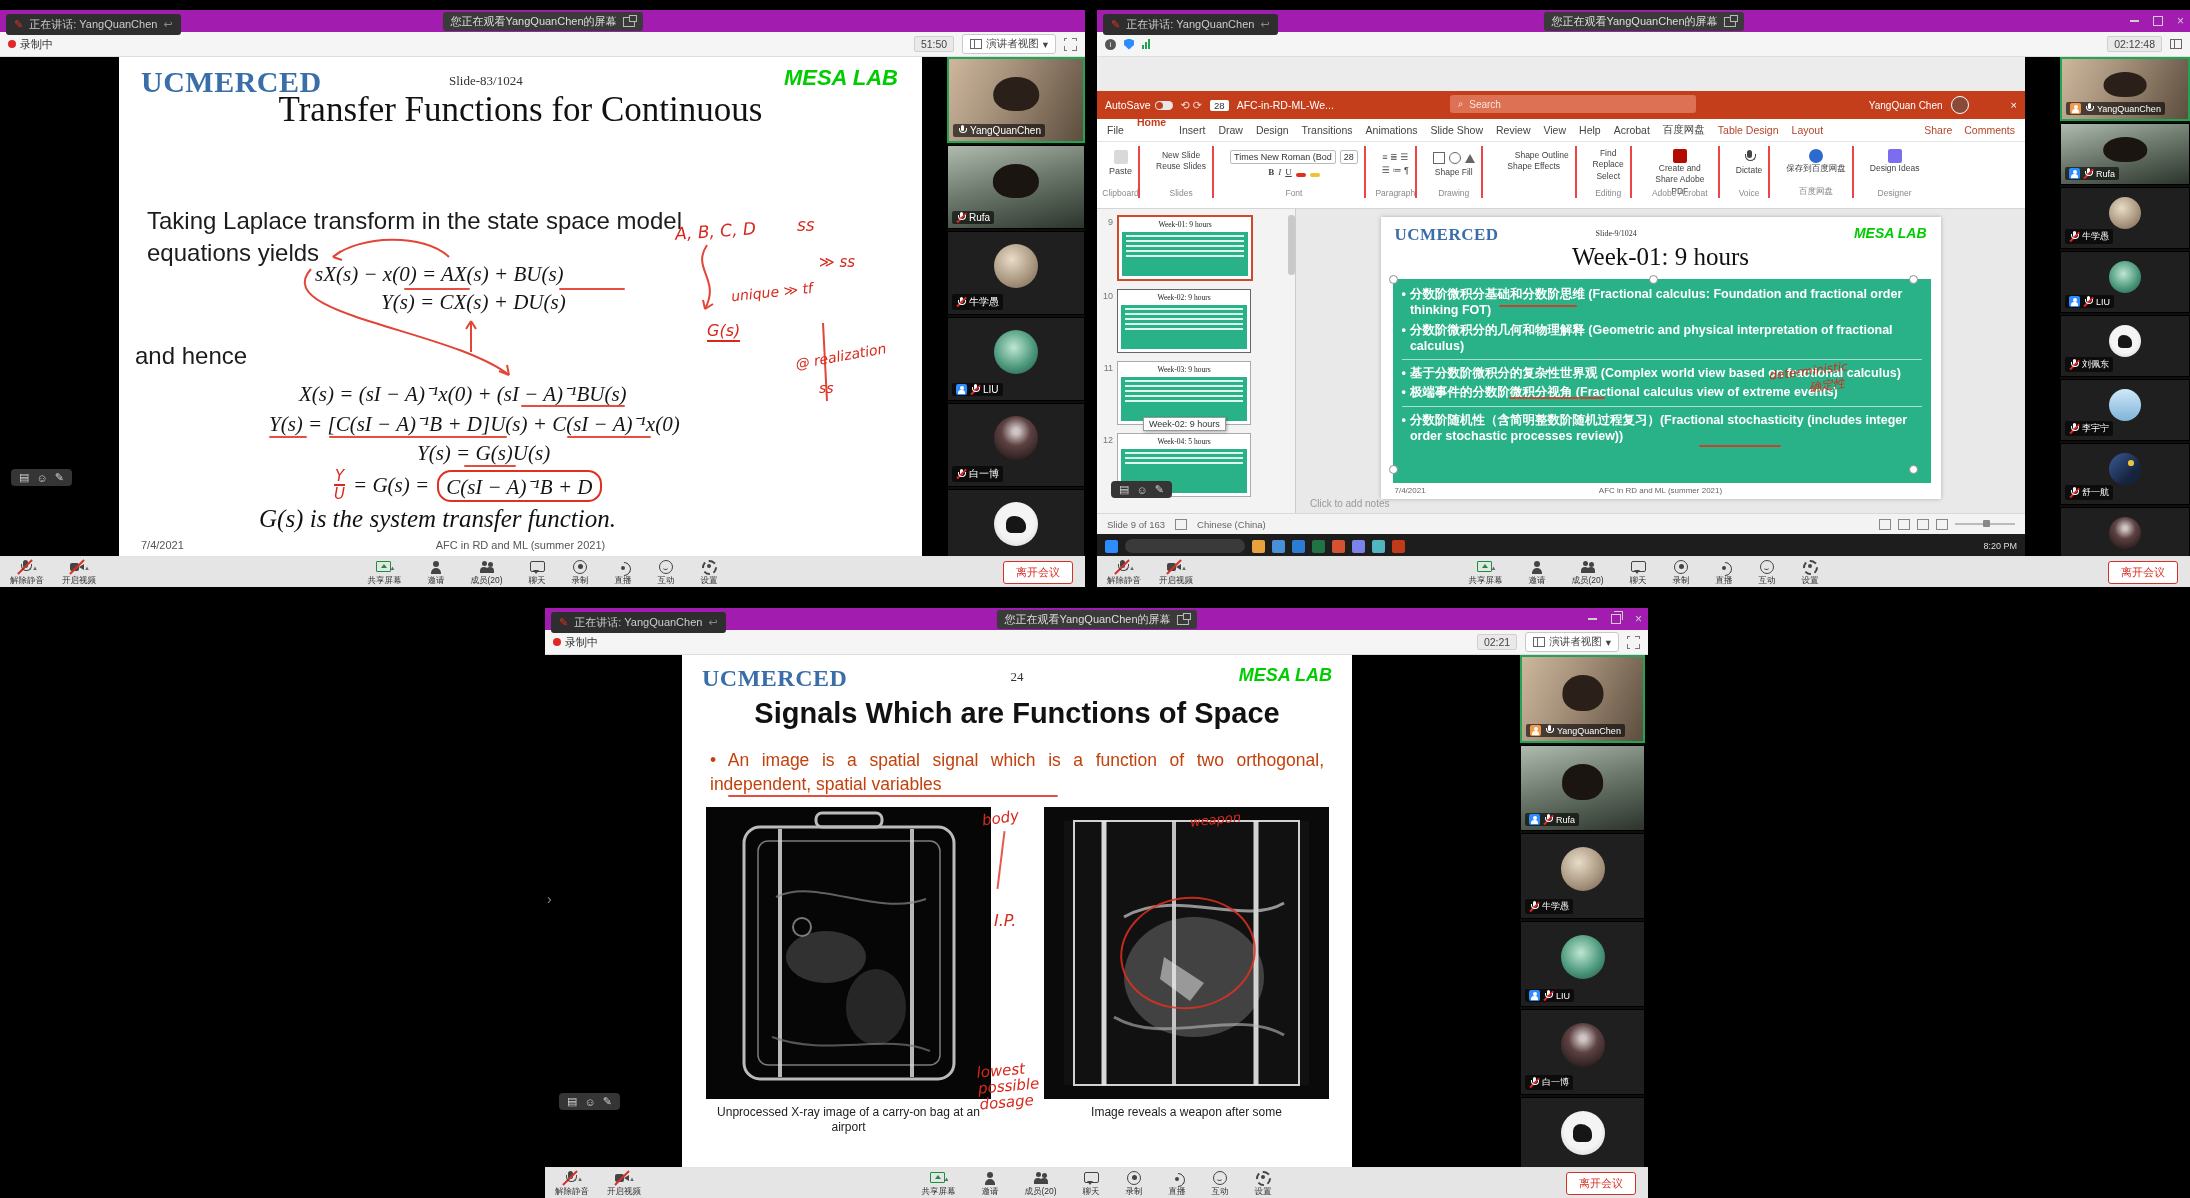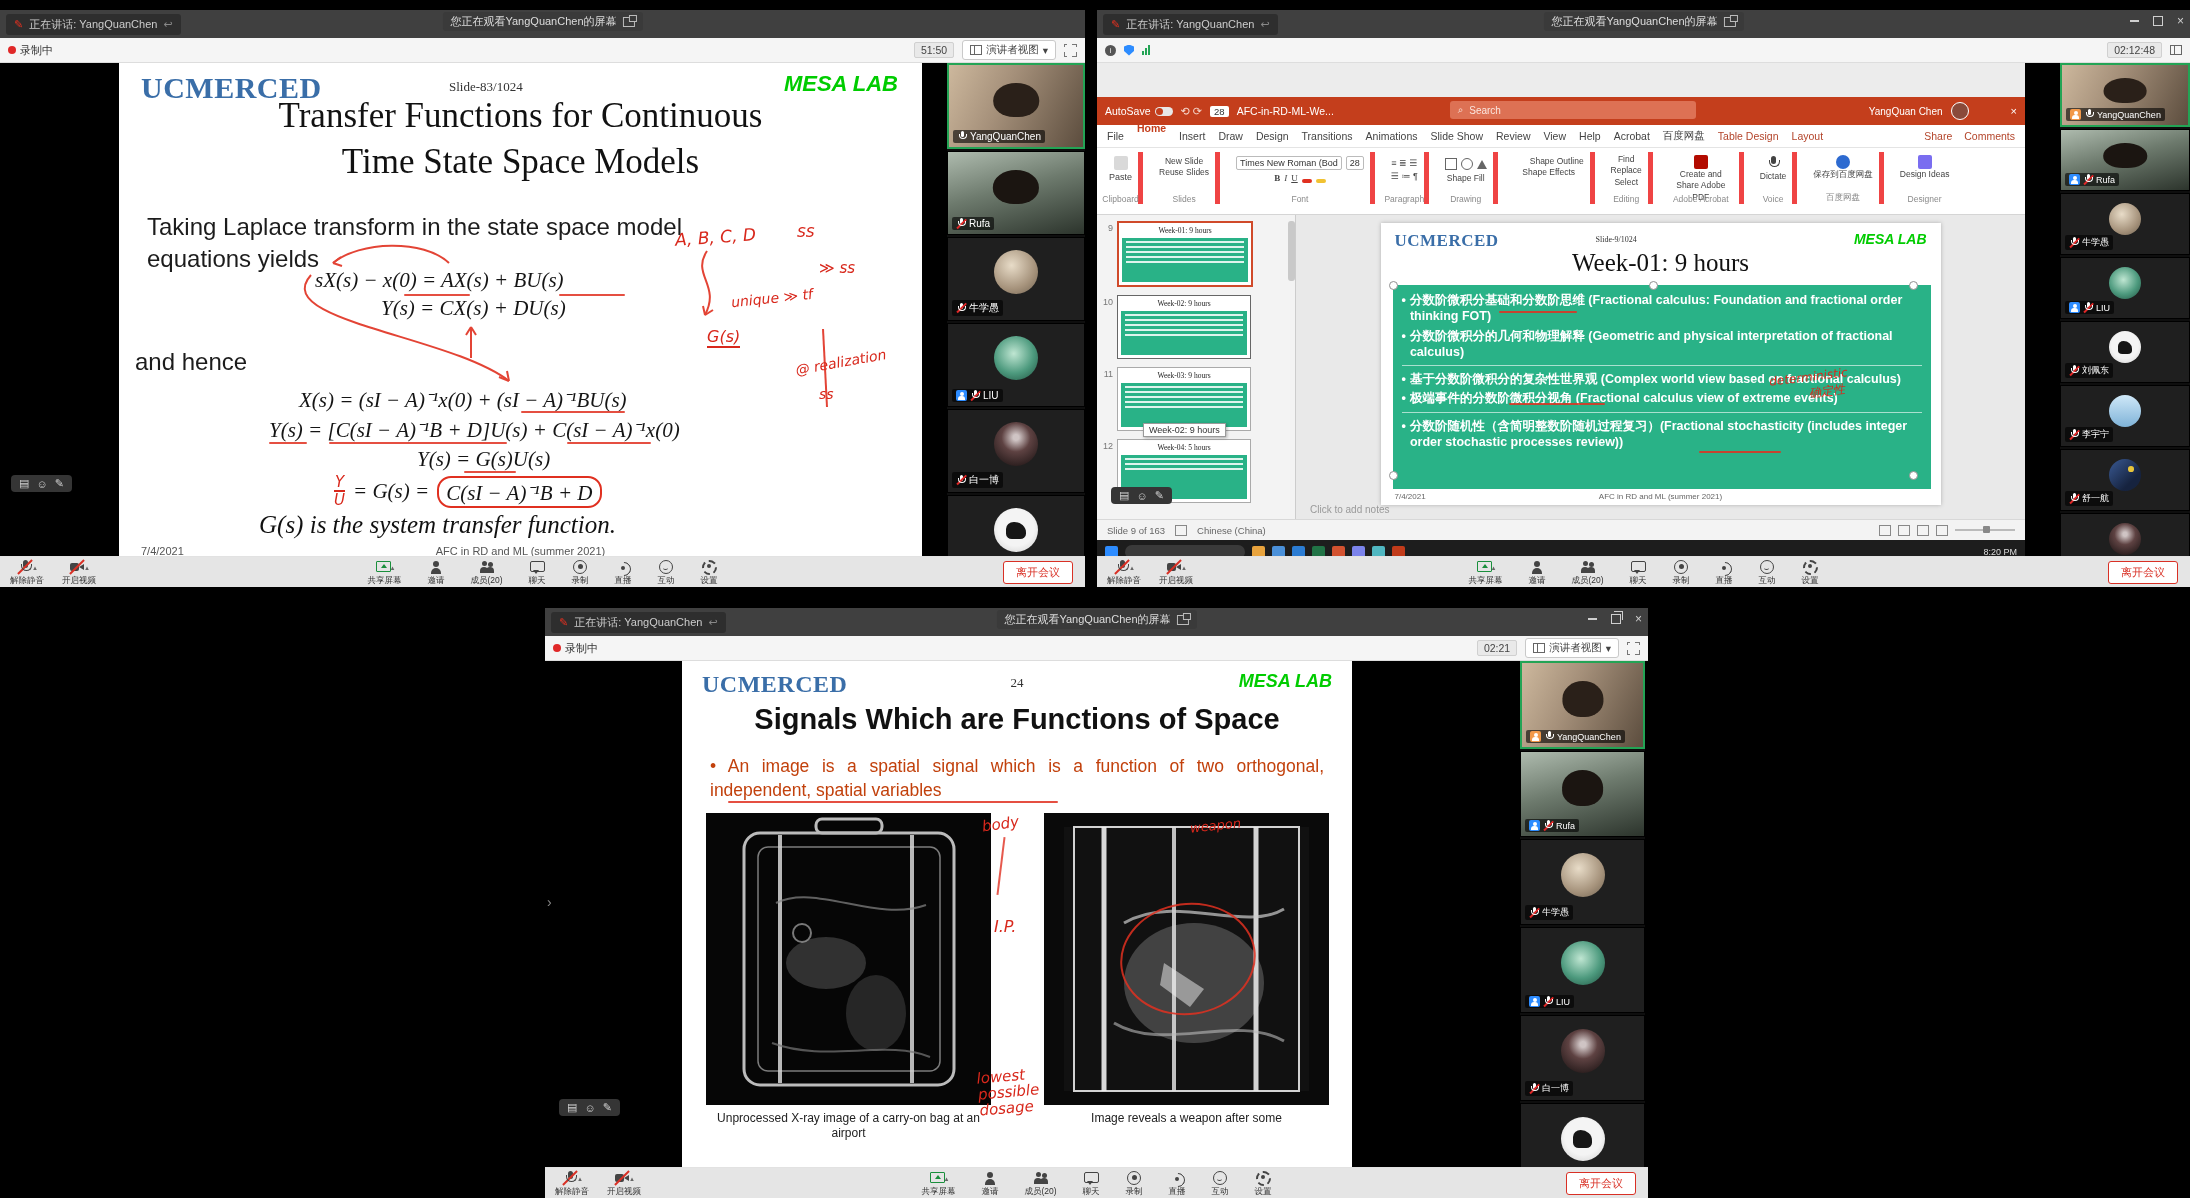--- a/index.html
+++ b/index.html
@@ -1,21 +1,21 @@
 <!DOCTYPE html>
 <html><head>
 <meta charset="utf-8">
 <style>
   html,body{margin:0;padding:0;background:#000;}
   #stage{position:relative;width:2190px;height:1198px;background:#000;overflow:hidden;
          font-family:"Liberation Sans", sans-serif;}
 
   
   .zwin{position:absolute;display:flex;flex-direction:column;background:#000;}
-  .ztitle{height:28px;background:#404040;position:relative;flex:0 0 auto;}
+  .ztitle{height:22px;background:#a21caf;position:relative;flex:0 0 auto;}
   .ztag-center{position:absolute;left:50%;top:2px;transform:translateX(-50%);
     background:#3a3a3a;color:#ddd;font-size:11px;padding:2px 8px;border-radius:3px;
     display:flex;align-items:center;gap:6px;white-space:nowrap;}
   .ztag-speak{position:absolute;left:6px;top:4px;z-index:30;background:#2e2e2e;color:#ccc;
     font-size:11px;padding:3px 8px;border-radius:3px;display:flex;align-items:center;gap:6px;white-space:nowrap;}
   .pen-glyph{color:#e03020;font-style:normal;}
   .wctl{position:absolute;right:6px;top:0;height:22px;display:flex;align-items:center;gap:14px;color:#cfcfcf;font-size:12px;}
   .wctl .bar{width:9px;height:1.5px;background:#cfcfcf;display:inline-block;}
   .wctl .sq{width:8px;height:8px;border:1.3px solid #cfcfcf;display:inline-block;}
   .wctl .restore{width:8px;height:8px;border:1.3px solid #cfcfcf;position:relative;display:inline-block;}
@@ -129,21 +129,21 @@
   .qat .box{background:#fff;color:#333;border-radius:2px;padding:0 4px;font-size:9.5px;}
   .ppt-search{position:absolute;left:38%;top:4px;width:230px;height:18px;background:#dd7154;border-radius:3px;
     color:#fbe6df;font-size:10px;display:flex;align-items:center;gap:6px;padding:0 8px;}
   .ppt-user{margin-left:auto;display:flex;align-items:center;gap:8px;font-size:10px;}
   .ppt-user .av{width:16px;height:16px;border-radius:50%;background:#8a4a3a;border:1px solid #fff;}
   .ppt-wctl{display:flex;gap:12px;align-items:center;margin-left:10px;color:#fff;font-size:11px;}
   .menubar{height:22px;background:#fff;display:flex;align-items:center;gap:13px;padding:0 10px;font-size:10.5px;color:#444;border-bottom:1px solid #e4e4e4;}
   .menubar .sel{color:#c43e1c;font-weight:bold;border-bottom:2.5px solid #c43e1c;padding-bottom:14px;}
   .menu-right{margin-left:auto;display:flex;gap:12px;color:#b3442a;}
   .ribbon{height:62px;background:#fff;border-bottom:1px solid #d5d5d5;position:relative;display:flex;align-items:flex-start;padding:4px 6px 0;gap:10px;font-size:9px;color:#444;}
-  .rgroup{display:flex;flex-direction:column;align-items:center;height:52px;position:relative;padding:0 6px;border-right:5px solid #ef4444;}
+  .rgroup{display:flex;flex-direction:column;align-items:center;height:52px;position:relative;padding:0 6px;border-right:2px solid #ef4444;}
   .rgroup .glabel{position:absolute;bottom:0;font-size:8.5px;color:#8a8a8a;white-space:nowrap;}
   .rrow{display:flex;gap:4px;align-items:center;}
   .fontbox{border:1px solid #bbb;border-radius:2px;padding:1px 3px;font-size:9px;color:#333;white-space:nowrap;}
   .chip{width:14px;height:14px;border-radius:2px;}
   .shape-sq{width:10px;height:10px;border:1.3px solid #666;display:inline-block;}
   .shape-ci{width:10px;height:10px;border:1.3px solid #666;border-radius:50%;display:inline-block;}
   .shape-ar{width:0;height:0;border-left:5px solid transparent;border-right:5px solid transparent;border-bottom:9px solid #666;display:inline-block;}
   .minitext{font-size:8.5px;color:#444;line-height:1.35;white-space:nowrap;}
   .workarea{flex:1;display:flex;background:#e9e9e9;position:relative;}
   .thumbs{width:190px;background:#f3f3f3;border-right:1px solid #ccc;padding:6px 4px;display:flex;flex-direction:column;gap:8px;position:relative;}
@@ -230,21 +230,20 @@
     </div>
   </div>
   <div class="zbody">
 
     <div class="slide" style="left:119px;top:0;width:803px;height:501px;">
       <div class="ucm" style="position:absolute;left:22px;top:8px;font-size:30px;">UCMERCED</div>
       <div class="slideno" style="position:absolute;left:330px;top:16px;font-size:13px;">Slide-83/1024</div>
       <div class="mesa" style="position:absolute;right:24px;top:8px;font-size:22px;">MESA LAB</div>
       <div class="w1-title">
         <div>Transfer Functions for Continuous</div>
-        <div>Time State Space Models</div>
       </div>
       <div class="w1-body" style="left:28px;top:148px;width:600px;">Taking Laplace transform in the state space model equations yields</div>
       <div class="eq" style="left:196px;top:205px;">sX(s) − x(0) = AX(s) + BU(s)</div>
       <div class="eq" style="left:262px;top:233px;">Y(s) = CX(s) + DU(s)</div>
       <div class="w1-body" style="left:16px;top:283px;">and hence</div>
       <div class="eq" style="left:180px;top:322px;">X(s) = (sI − A)⁻¹x(0) + (sI − A)⁻¹BU(s)</div>
       <div class="eq" style="left:150px;top:352px;">Y(s) = [C(sI − A)⁻¹B + D]U(s) + C(sI − A)⁻¹x(0)</div>
       <div class="eq" style="left:298px;top:384px;">Y(s) = G(s)U(s)</div>
       <div class="eq" style="left:215px;top:412px;display:flex;align-items:center;">
         <span class="frac">

